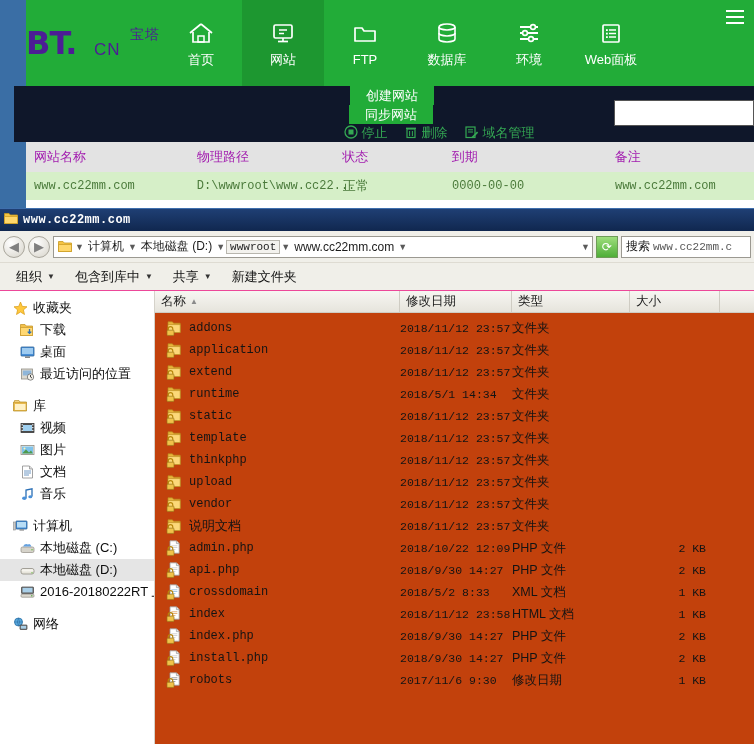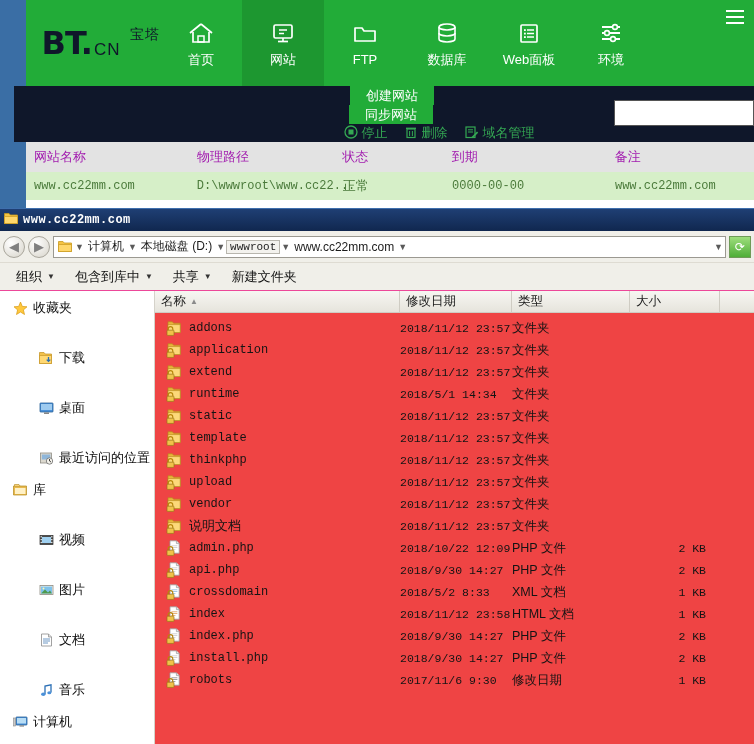--- a/index.html
+++ b/index.html
@@ -20,22 +20,22 @@
   .bt-leftstrip {
     position: absolute; left: 0; top: 0; width: 26px; height: 212px;
     background: #3a6ea5;
   }
   .bt-header {
     position: absolute; left: 26px; top: 0; right: 0; height: 86px;
     background: #22ac38;
     display: flex; align-items: stretch;
   }
   .bt-logo {
-    width: 134px; display: flex; align-items: center; justify-content: flex-end;
-    color: #0f172a; user-select: none;
+    width: 134px; display: flex; align-items: center; justify-content: space-between;
+    color: #4c1d95; user-select: none;
   }
   .logo-bt {
     font-family: "DejaVu Sans", sans-serif;
     font-size: 32px; font-weight: 700; letter-spacing: -1px; line-height: 1;
   }
   .logo-right { display: inline-block; margin-left: 2px; line-height: 1.05; }
   .logo-cn-top { font-size: 14px; display: block; letter-spacing: 1px; margin-left: 36px; }
   .logo-cn-bot { font-size: 17px; display: block; font-weight: 400; letter-spacing: 1px; }
 
   .bt-nav { display: flex; align-items: stretch; }
@@ -166,26 +166,26 @@
     width: 155px; background: #fff; flex: 0 0 auto;
     padding-top: 6px; overflow: hidden;
     border-right: 1px solid #d5d2ca;
   }
   .tree-group { margin-bottom: 10px; }
   .tree-item {
     display: flex; align-items: center; gap: 5px;
     height: 22px; padding-left: 12px; font-size: 13px; color: #0d0d0d;
     cursor: pointer; white-space: nowrap;
   }
-  .tree-item.child { padding-left: 38px; margin-top: 28px; }
+  .tree-item.child { padding-left: 19px; }
   .tree-item.selected { background: #e5e5e5; }
   .tico { width: 16px; height: 16px; flex: 0 0 auto; display:flex; align-items:center; justify-content:center; }
 
   
-  .ex-list { flex: 1 1 auto; background: #ef4444; display: flex; flex-direction: column; min-width: 0; }
+  .ex-list { flex: 1 1 auto; background: #c2410c; display: flex; flex-direction: column; min-width: 0; }
   .list-head {
     height: 22px; background: linear-gradient(180deg,#f7f6f2,#e6e4dc);
     display: flex; align-items: center; flex: 0 0 auto;
     border-bottom: 1px solid #cfccc3;
   }
   .hcell {
     font-size: 12.5px; color: #1b1b1b; padding-left: 6px; height: 22px;
     display: flex; align-items: center; gap: 4px;
     border-right: 1px solid #cfccc3; cursor: pointer; white-space: nowrap;
   }
@@ -264,47 +264,47 @@
         </div>
         <div class="bt-nav-item">
           <span class="bt-nav-icon">
             <svg width="26" height="24" viewBox="0 0 26 24">
                 <ellipse cx="13" cy="6" rx="8" ry="3" stroke="#fff" stroke-width="1.6" fill="none"></ellipse>
                 <path d="M5 6 V12 A8 3 0 0 0 21 12 V6" stroke="#fff" stroke-width="1.6" fill="none"></path>
                 <path d="M5 12 V18 A8 3 0 0 0 21 18 V12" stroke="#fff" stroke-width="1.6" fill="none"></path>
               </svg>
           </span>
           <span class="bt-nav-label">数据库</span>
+        </div>
+        <div class="bt-nav-item">
+          <span class="bt-nav-icon">
+            <svg width="26" height="24" viewBox="0 0 26 24">
+                <line x1="4" y1="6" x2="22" y2="6" stroke="#fff" stroke-width="2"></line>
+                <line x1="4" y1="12" x2="22" y2="12" stroke="#fff" stroke-width="2"></line>
+                <line x1="4" y1="18" x2="22" y2="18" stroke="#fff" stroke-width="2"></line>
+                <circle cx="17" cy="6" r="2.4" fill="#22ac38" stroke="#fff" stroke-width="1.6"></circle>
+                <circle cx="9" cy="12" r="2.4" fill="#22ac38" stroke="#fff" stroke-width="1.6"></circle>
+                <circle cx="15" cy="18" r="2.4" fill="#22ac38" stroke="#fff" stroke-width="1.6"></circle>
+              </svg>
+          </span>
+          <span class="bt-nav-label">环境</span>
         </div>
         <div class="bt-nav-item">
           <span class="bt-nav-icon">
             <svg width="26" height="24" viewBox="0 0 26 24">
                 <rect x="5" y="4" width="16" height="17" rx="1" stroke="#fff" stroke-width="1.7" fill="none"></rect>
                 <line x1="11" y1="9" x2="18" y2="9" stroke="#fff" stroke-width="1.5"></line>
                 <line x1="11" y1="12.5" x2="18" y2="12.5" stroke="#fff" stroke-width="1.5"></line>
                 <line x1="11" y1="16" x2="18" y2="16" stroke="#fff" stroke-width="1.5"></line>
                 <rect x="8" y="8.2" width="1.8" height="1.8" fill="#fff"></rect>
                 <rect x="8" y="11.7" width="1.8" height="1.8" fill="#fff"></rect>
                 <rect x="8" y="15.2" width="1.8" height="1.8" fill="#fff"></rect>
               </svg>
           </span>
           <span class="bt-nav-label">Web面板</span>
-        </div>
-        <div class="bt-nav-item">
-          <span class="bt-nav-icon">
-            <svg width="26" height="24" viewBox="0 0 26 24">
-                <line x1="4" y1="6" x2="22" y2="6" stroke="#fff" stroke-width="2"></line>
-                <line x1="4" y1="12" x2="22" y2="12" stroke="#fff" stroke-width="2"></line>
-                <line x1="4" y1="18" x2="22" y2="18" stroke="#fff" stroke-width="2"></line>
-                <circle cx="17" cy="6" r="2.4" fill="#22ac38" stroke="#fff" stroke-width="1.6"></circle>
-                <circle cx="9" cy="12" r="2.4" fill="#22ac38" stroke="#fff" stroke-width="1.6"></circle>
-                <circle cx="15" cy="18" r="2.4" fill="#22ac38" stroke="#fff" stroke-width="1.6"></circle>
-              </svg>
-          </span>
-          <span class="bt-nav-label">环境</span>
         </div>
       </div>
 
       <div class="bt-hamburger">
         <span></span>
           <span></span>
           <span></span>
       </div>
     </div>
 
@@ -395,20 +395,24 @@
         <span class="crumb">本地磁盘 (D:)</span>
         <span class="crumb-sep">▼</span>
         <span class="crumb boxed">wwwroot</span>
         <span class="crumb-sep">▼</span>
         <span class="crumb">www.cc22mm.com</span>
         <span class="crumb-sep">▼</span>
         <span class="crumb-spacer"></span>
         <span class="crumb-sep">▼</span>
       </div>
       <div class="refreshbtn">⟳</div>
+      <div class="searchbox">
+        <span class="search-label">搜索</span>
+        <span class="search-value">www.cc22mm.c</span>
+      </div>
     </div>
 
     <div class="ex-menubar">
       <div class="menuitem">
         <span>组织</span>
         <span class="caret">▼</span>
       </div>
       <div class="menuitem">
         <span>包含到库中</span>
         <span class="caret">▼</span>

